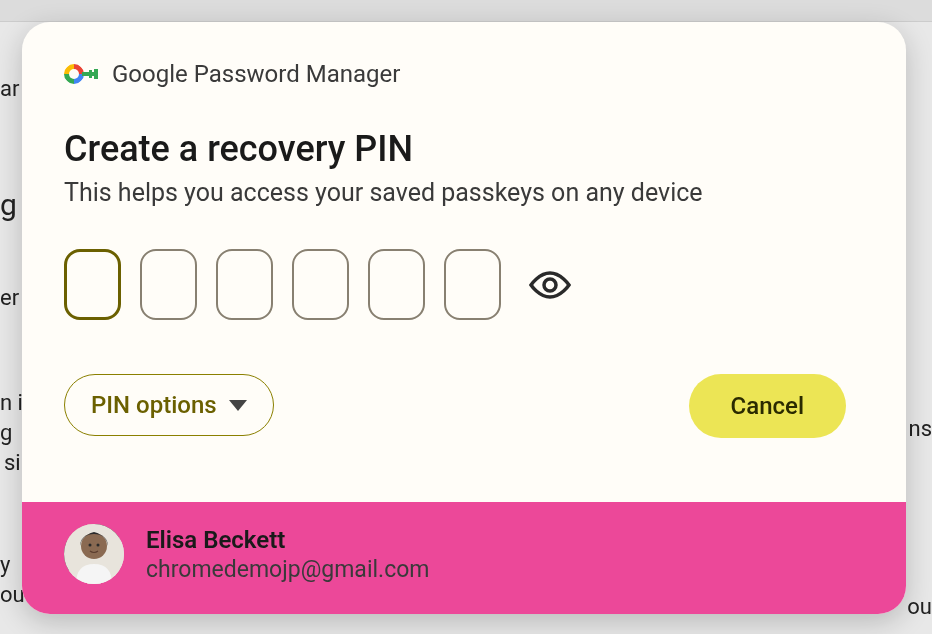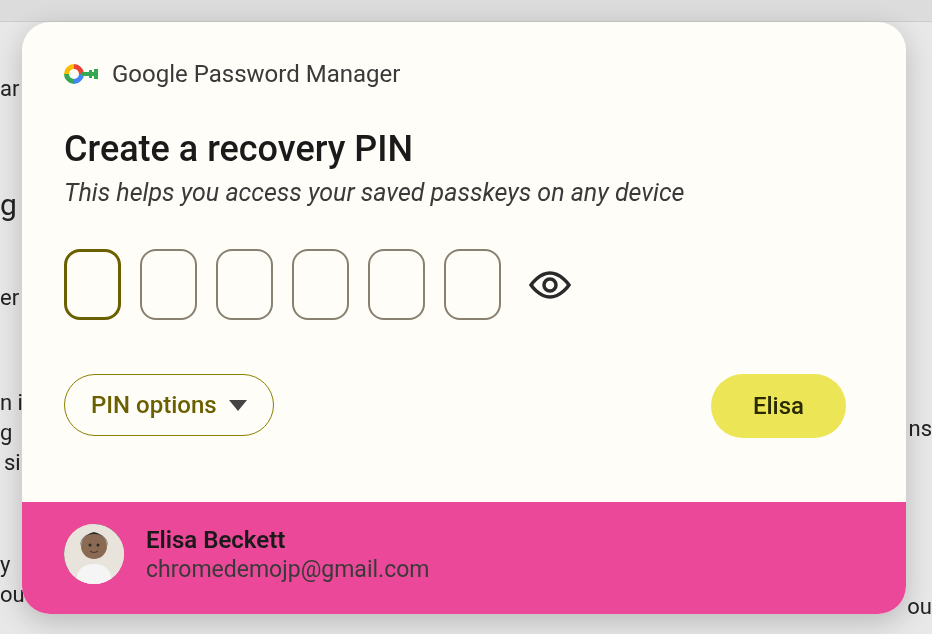--- a/index.html
+++ b/index.html
@@ -113,21 +113,20 @@
     .dialog-title {
       font-size: 36px;
       font-weight: 500;
       color: #1a1a1a;
       margin-bottom: 8px;
     }
     .dialog-subtitle {
       font-size: 25px;
       color: #3a3a3a;
       margin-bottom: 42px;
-      font-style: italic;
     }
     .pin-row {
       display: flex;
       align-items: center;
       gap: 19px;
       margin-bottom: 54px;
     }
     .pin-cell {
       width: 57px;
       height: 71px;
@@ -274,21 +273,21 @@
         </svg>
       </span>
     </div>
 
     <div class="actions-row">
       <button class="pin-options-btn">
         <span>PIN options</span>
         <span class="dropdown-icon"></span>
       </button>
       <div class="spacer"></div>
-      <button class="cancel-btn">Elisa</button>
+      <button class="cancel-btn">Cancel</button>
     </div>
   </div>
 
   <div class="dialog-footer">
     <div class="avatar">
       <svg viewBox="0 0 60 60">
         <rect width="60" height="60" fill="#e8e4dc"></rect>
         <circle cx="30" cy="22" r="13" fill="#8a6a52"></circle>
         <path d="M30 10 Q18 10 16 22 Q16 12 30 8 Q44 12 44 22 Q42 10 30 10 Z" fill="#2b2b2b"></path>
         <path d="M12 60 Q12 40 30 40 Q48 40 48 60 Z" fill="#f5f5f5"></path>

